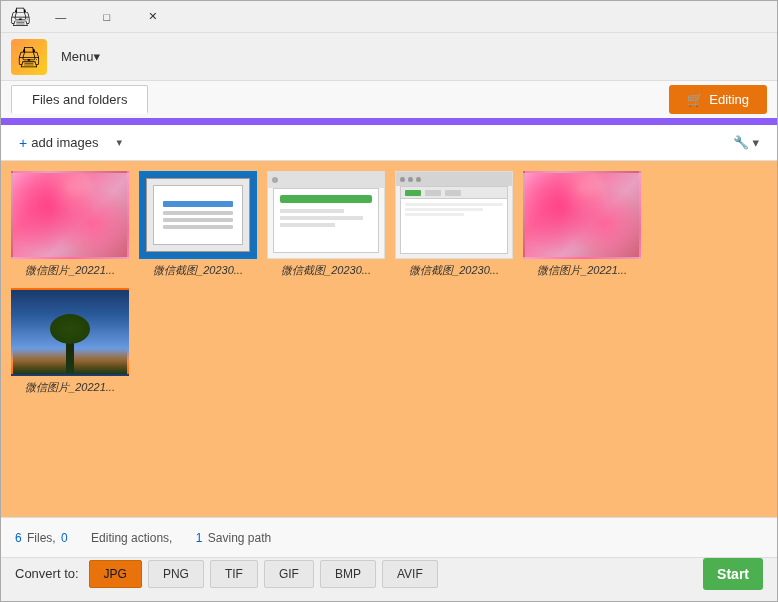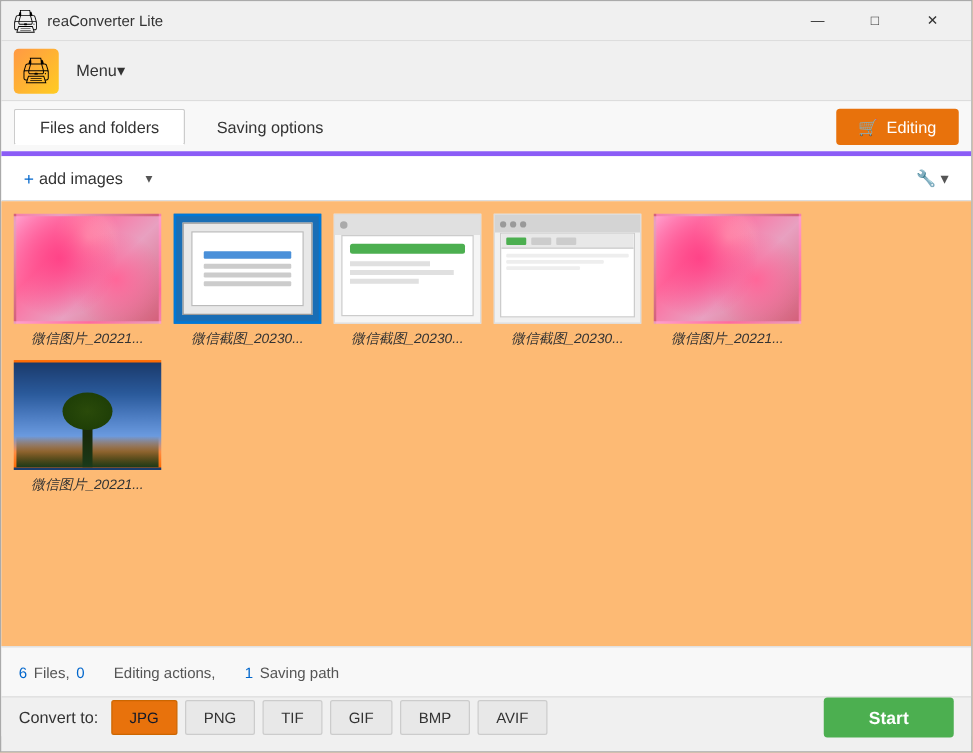--- a/index.html
+++ b/index.html
@@ -61,21 +61,21 @@
       border: none;
     }
 
     
     #tabs {
       background: #f8f8f8;
       height: 44px;
       display: flex;
       align-items: center;
       padding: 0 10px;
-      border-bottom: 4px solid #8b5cf6;
+      border-bottom: 7px solid #8b5cf6;
       gap: 4px;
     }
     .tab {
       padding: 6px 20px;
       cursor: pointer;
       font-size: 13px;
       color: #333;
       border: 1px solid transparent;
       background: transparent;
       border-radius: 2px;
@@ -248,57 +248,53 @@
     .format-btn.active {
       background: #e8720c;
       color: #0f172a;
       border-color: #cc6600;
     }
     .start-btn {
       margin-left: auto;
       background: #4caf50;
       color: white;
       border: none;
-      padding: 8px 36px;
+      padding: 8px 14px;
       font-size: 14px;
       font-weight: bold;
       cursor: pointer;
       border-radius: 3px;
     }
 
     
     .sep { flex: 1; }
   </style>
 </head>
 <body>
 
 <div id="titlebar">
   <span style="font-size:18px; margin-right:6px;">🖨</span>
-  <span style="font-size:12px; color:#333; flex:1;">reaConverter Lite</span>
   <div class="win-controls">
     <button class="win-btn">—</button>
     <button class="win-btn">□</button>
     <button class="win-btn close">✕</button>
   </div>
 </div>
 
 <div id="menubar">
   <div style="width:36px; height:36px; background: linear-gradient(135deg, #ff9944, #ffcc22); border-radius:4px; display:flex; align-items:center; justify-content:center; margin-right:6px; font-size:20px;">🖨</div>
   <button class="menu-btn">
     <span>Menu</span>
     <span>▾</span>
   </button>
 </div>
 
 <div id="tabs">
   <button class="tab active">
     <span>Files and folders</span>
-  </button>
-  <button class="tab">
-    <span>Saving options</span>
   </button>
   <div class="sep"></div>
   <button class="upgrade-btn">
     <span>🛒</span>
     <span>Editing</span>
   </button>
 </div>
 
 <div id="toolbar">
   <button class="add-files-btn">

